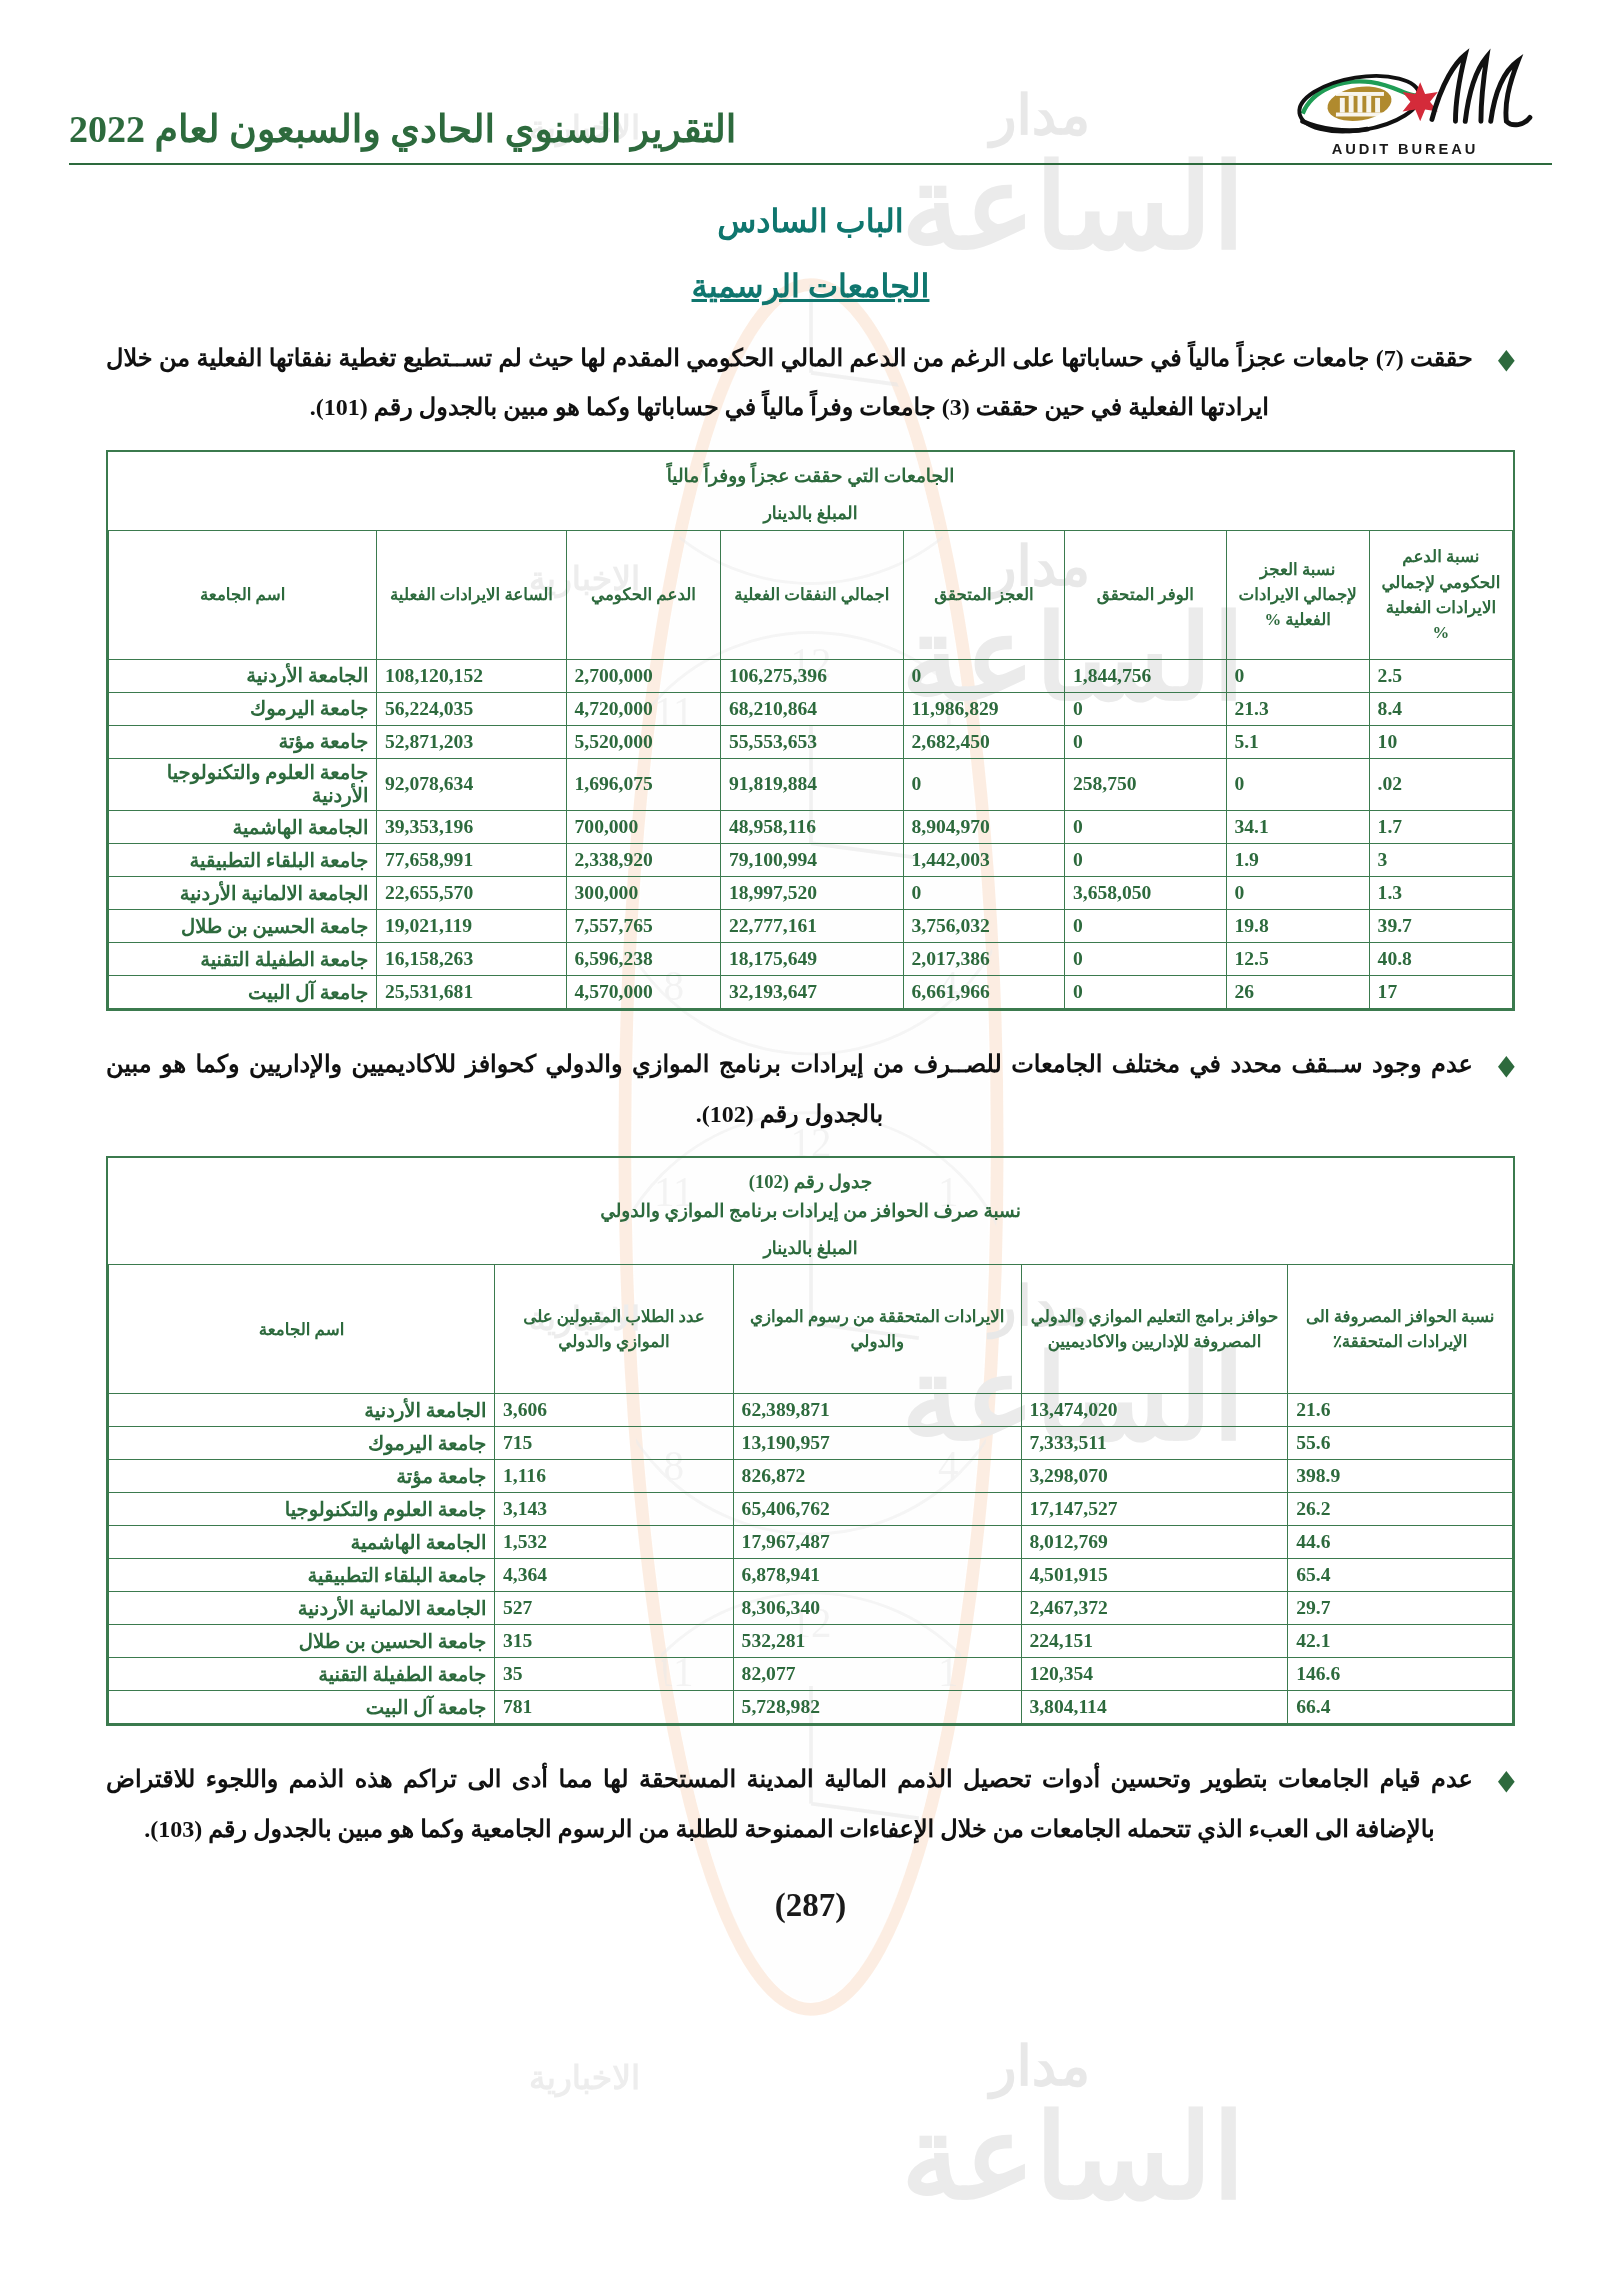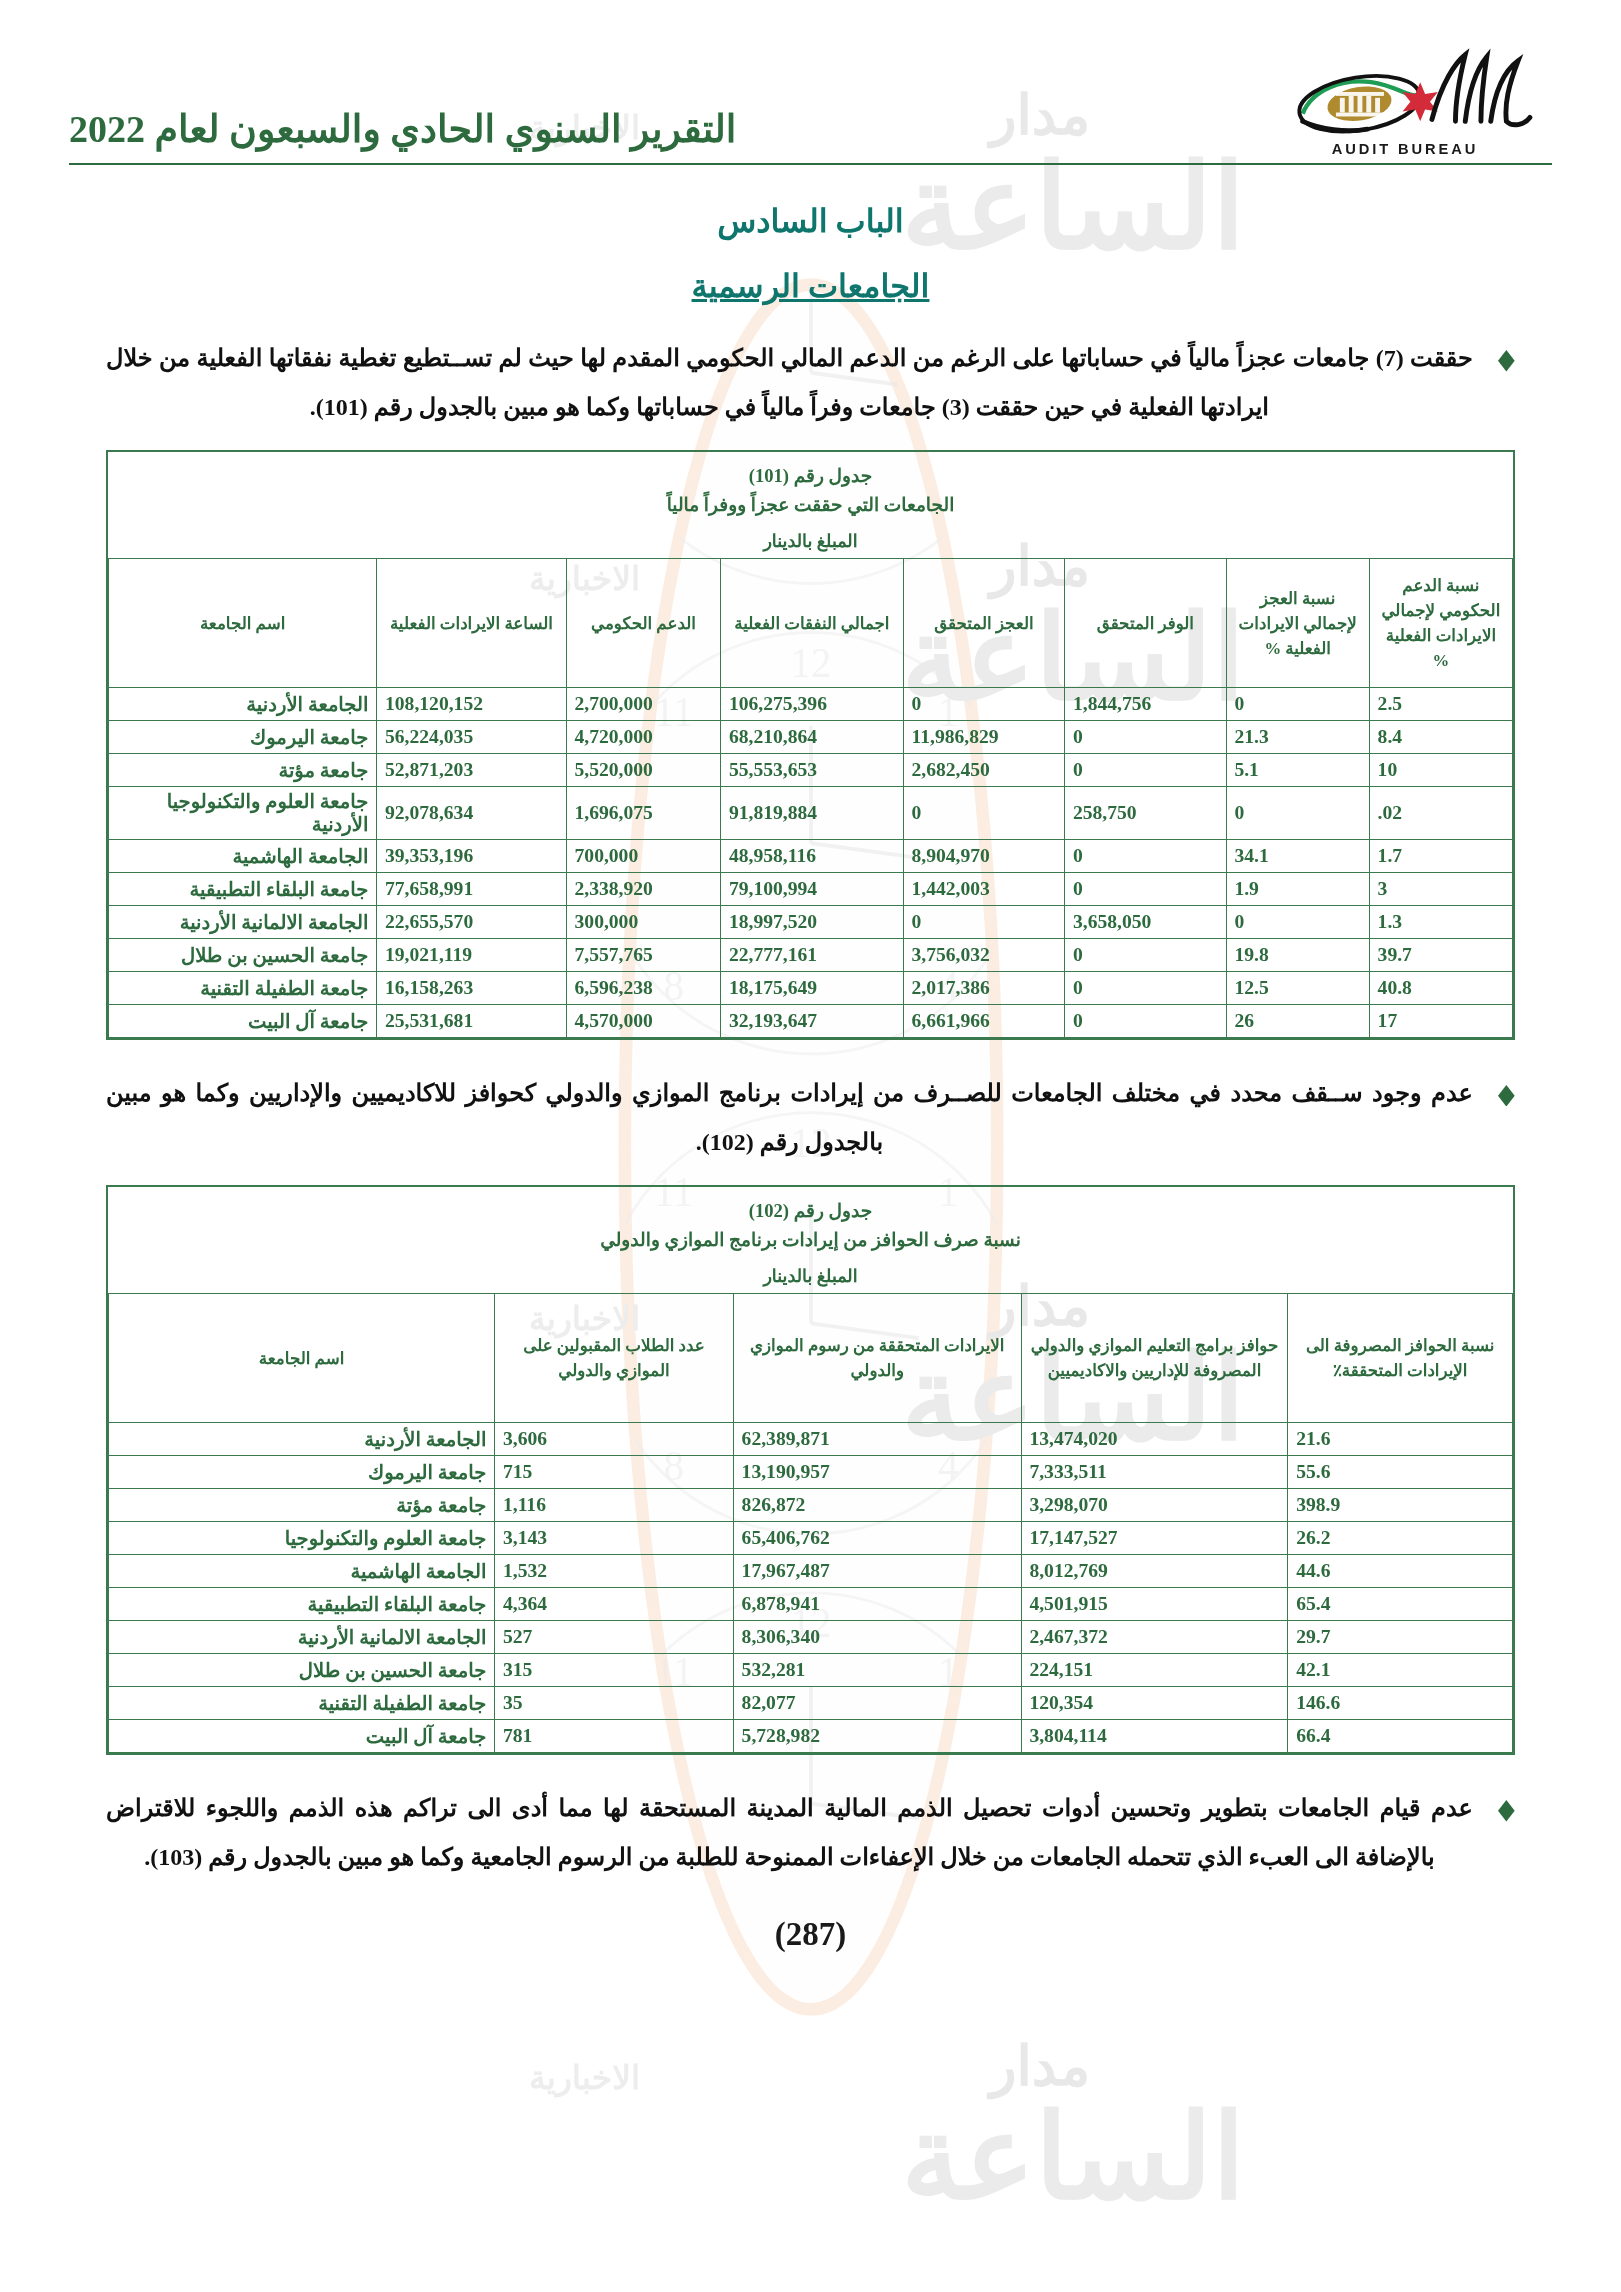--- a/index.html
+++ b/index.html
@@ -324,21 +324,20 @@
     <span class="bullet-diamond">
       <svg width="16.7" height="21.6" viewBox="0 0 17 22">
           <path d="M8.5 0 L17 11 L8.5 22 L0 11 Z" fill="#2d6a3d"></path>
         </svg>
     </span>
     <div class="bullet-text">حققت (7) جامعات عجزاً مالياً في حساباتها على الرغم من الدعم المالي الحكومي المقدم لها حيث لم تســتطيع تغطية نفقاتها الفعلية من خلال ايرادتها الفعلية في حين حققت (3) جامعات وفراً مالياً في حساباتها وكما هو مبين بالجدول رقم (101).</div>
   </div>
 
   <div class="table-wrap">
     <div class="tbl-caption">
-      <div class="num">جدول رقم (101)</div>
       <div>الجامعات التي حققت عجزاً ووفراً مالياً</div>
     </div>
     <div class="unit-label">المبلغ بالدينار</div>
     <table class="data t101">
       <colgroup>
         <col class="c-pct1">
           <col class="c-pct2">
           <col class="c-wafr">
           <col class="c-ajz">
         <col class="c-nafq">

